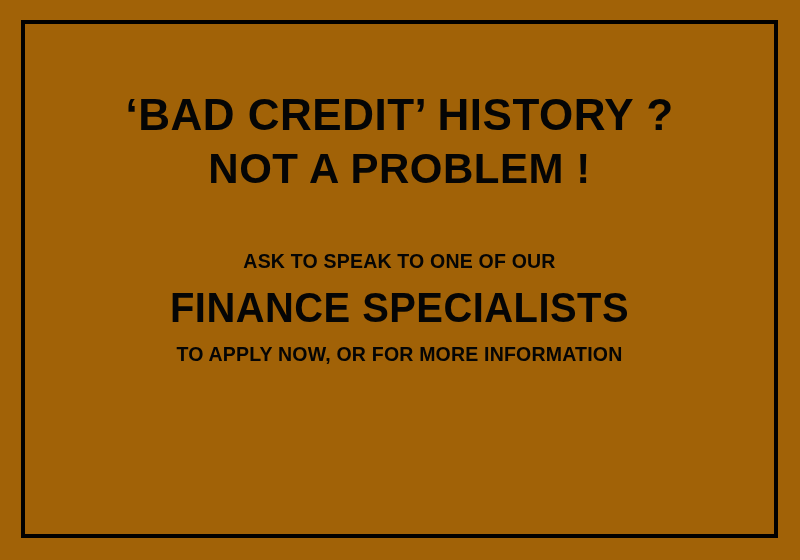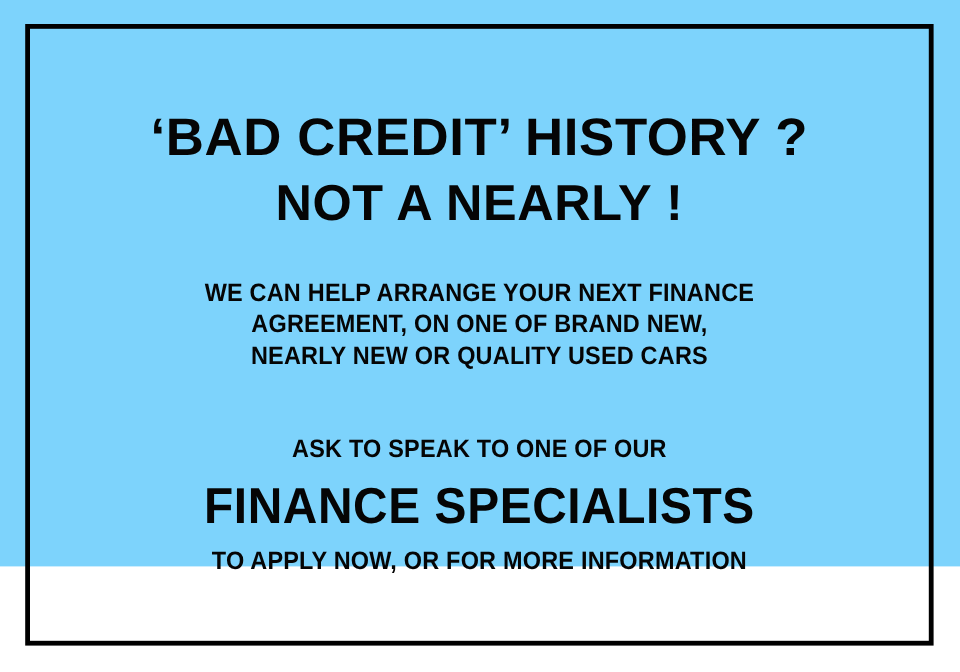--- a/index.html
+++ b/index.html
@@ -10,22 +10,22 @@
   body {
     width: 800px;
     height: 560px;
     overflow: hidden;
     font-family: "Liberation Sans", sans-serif;
   }
 
   #poster {
     position: relative;
     width: 800px;
-    height: 472px;
-    background: #7dd3fc;
+    height: 560px;
+    background: #a16207;
     box-sizing: border-box;
   }
 
   #poster-border {
     position: absolute;
     left: 21px;
     top: 20px;
     width: 757px;
     height: 518px;
     border: 4px solid #000000;
@@ -104,28 +104,23 @@
 <body>
 
 <div id="poster">
 
   <div id="poster-border"></div>
 
   <div id="poster-content">
 
     <div class="headline-block">
       <div class="headline-line">‘BAD CREDIT’ HISTORY ?</div>
-      <div class="headline-line second">NOT A NEARLY !</div>
+      <div class="headline-line second">NOT A PROBLEM !</div>
     </div>
 
-    <div class="body-block first">
-      <div class="body-line">WE CAN HELP ARRANGE YOUR NEXT FINANCE</div>
-      <div class="body-line">AGREEMENT, ON ONE OF BRAND NEW,</div>
-      <div class="body-line">NEARLY NEW OR QUALITY USED CARS</div>
-    </div>
 
     <div class="body-block second">
       <div class="body-line">ASK TO SPEAK TO ONE OF OUR</div>
       <div class="specialists-line">FINANCE SPECIALISTS</div>
       <div class="body-line closing-line">TO APPLY NOW, OR FOR MORE INFORMATION</div>
     </div>
 
   </div>
 </div>
 

